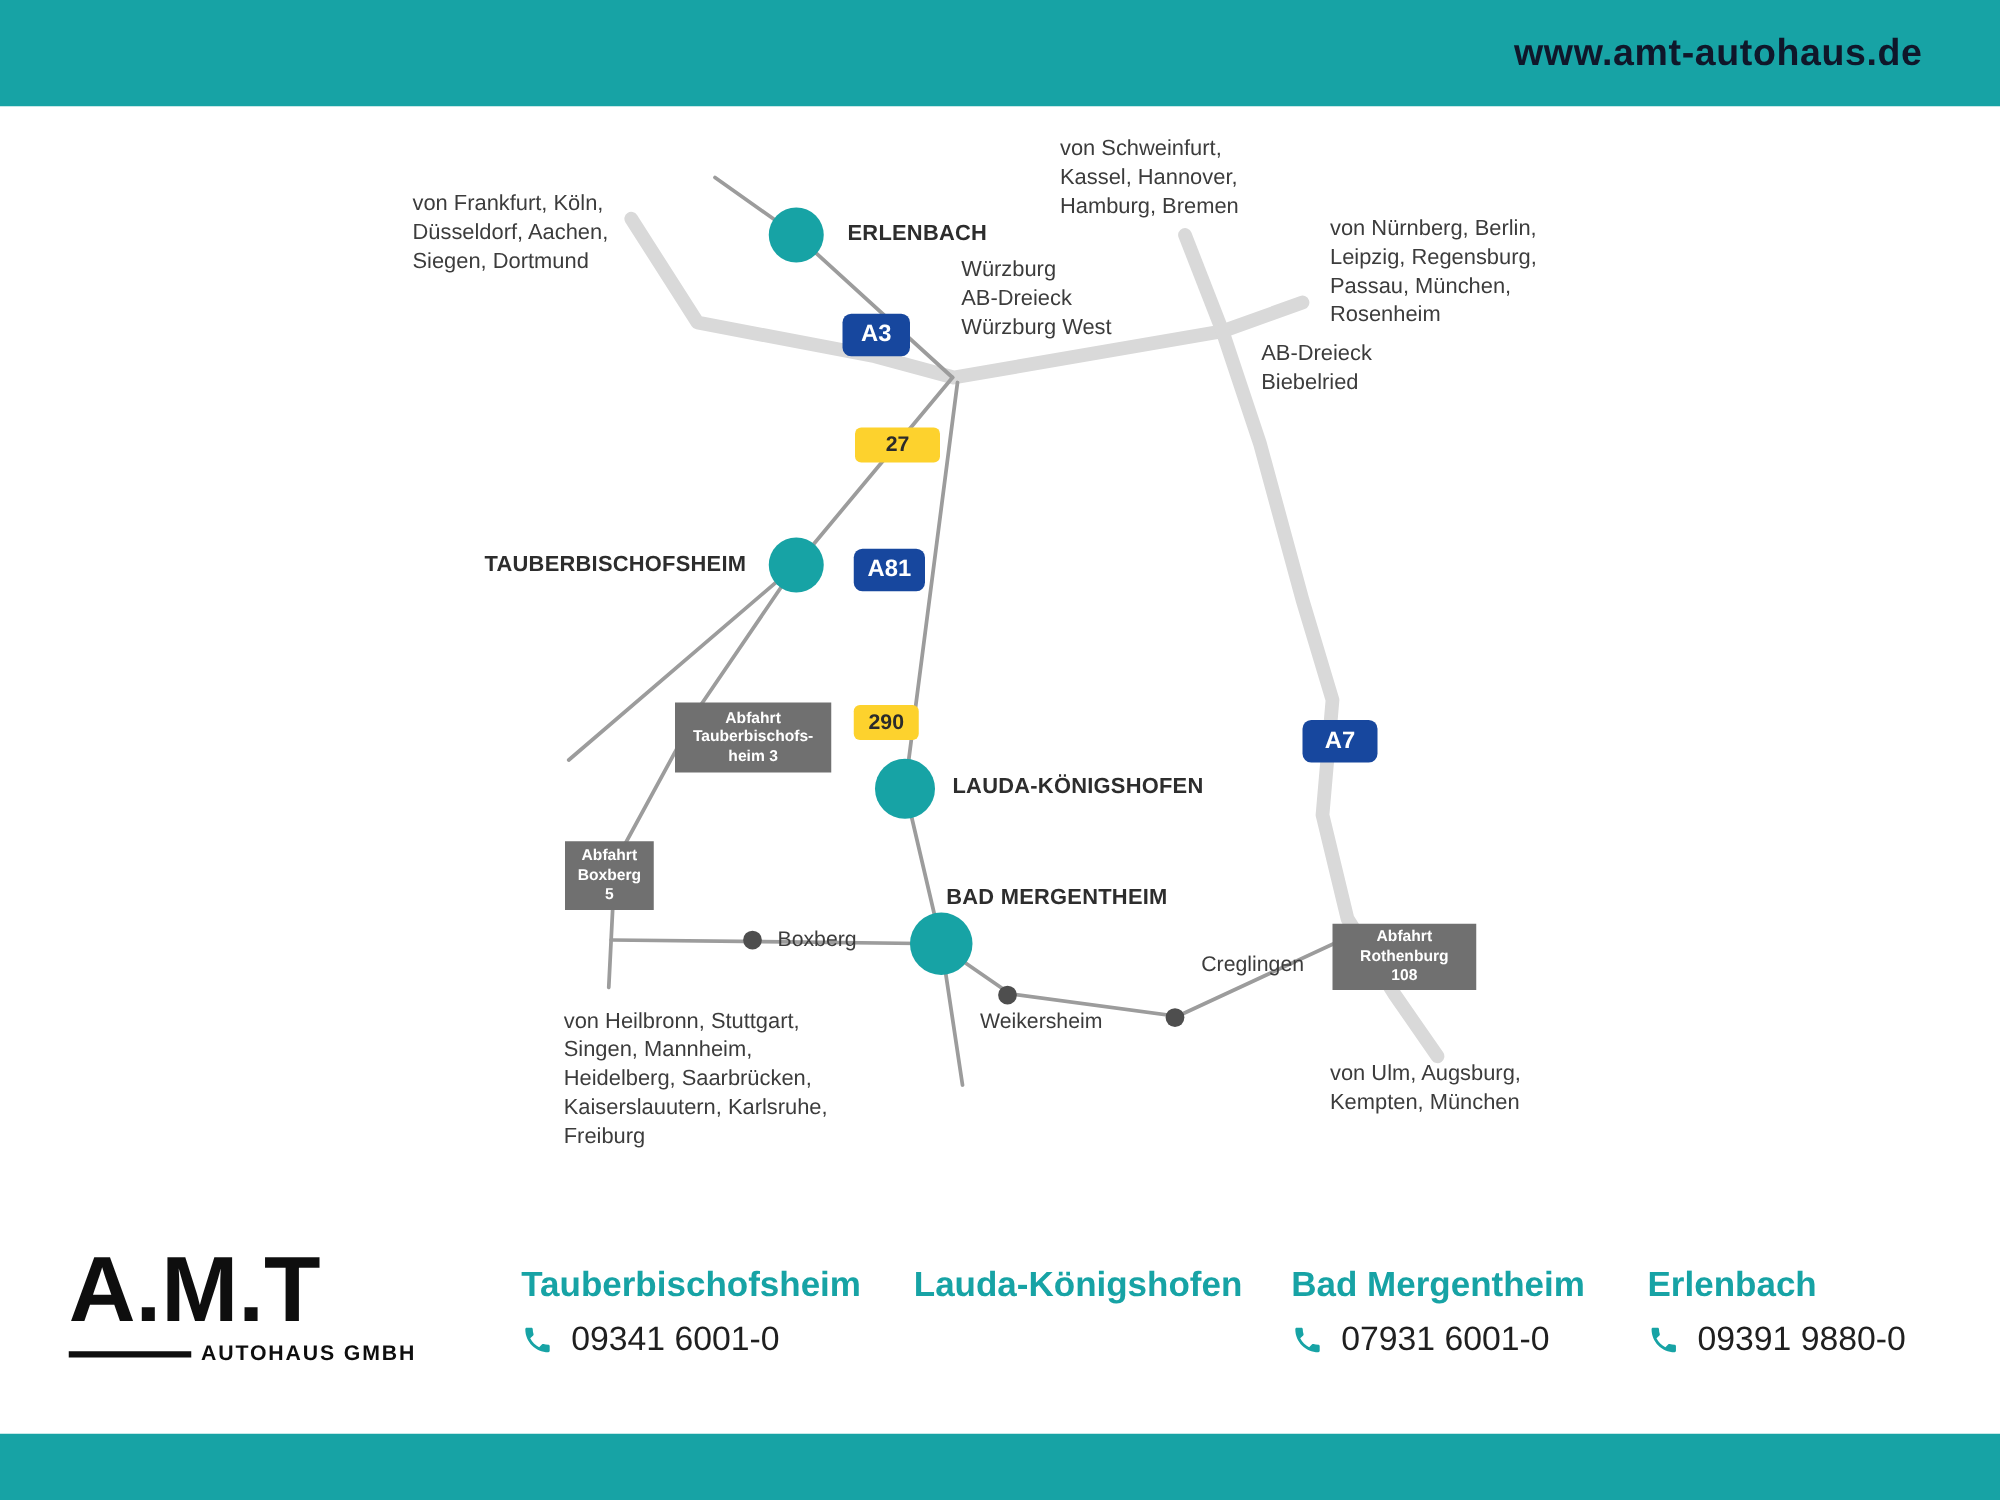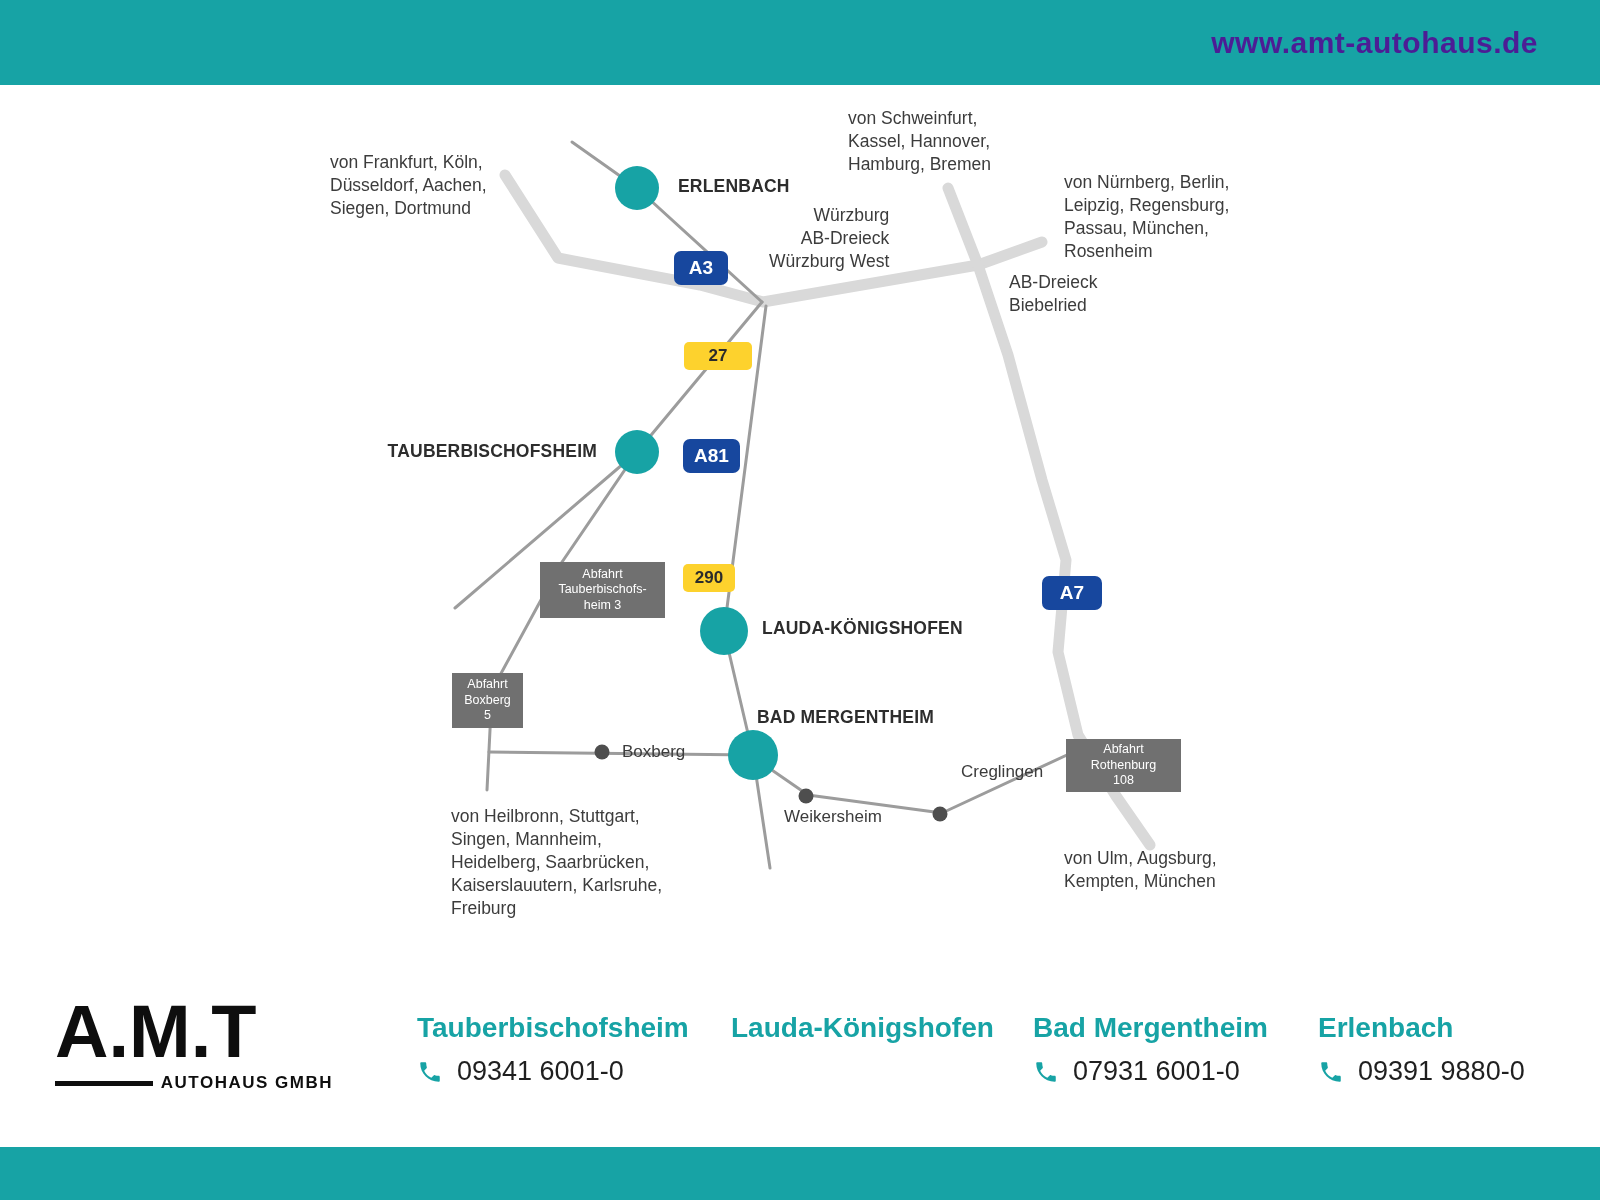--- a/index.html
+++ b/index.html
@@ -3,38 +3,38 @@
 <meta charset="utf-8">
 <style>
   * { box-sizing: border-box; margin: 0; padding: 0; }
   html,body { background: #ffffff; }
   body { font-family: "Liberation Sans", sans-serif; }
   #page { position: relative; width: 1600px; height: 1200px; background: #ffffff; overflow: hidden; }
 
   .topbar    { position:absolute; left:0; top:0;      width:1600px; height:85px; background:#17a3a5; }
   .bottombar { position:absolute; left:0; top:1147px; width:1600px; height:53px; background:#17a3a5; }
   .site-url  { position:absolute; right:62px; top:0; height:85px; line-height:85px;
-               color:#4c1d95; font-weight:bold; font-size:30px; letter-spacing:.5px;margin-left:42px; }
+               color:#0f172a; font-weight:bold; font-size:30px; letter-spacing:.5px;margin-left:42px; }
 
   .roads { position:absolute; left:0; top:0; }
   .thick { fill:none; stroke:#d9d9d9; stroke-width:11; stroke-linecap:round; stroke-linejoin:round; }
   .thin  { fill:none; stroke:#9c9c9c; stroke-width:3;  stroke-linecap:round; stroke-linejoin:round; }
   .dot   { fill:#4e4e4e; }
 
   .abs { position:absolute; }
   .dir        { font-size:17.5px; line-height:23px; color:#3c3c3c; white-space:pre-line; }
   .city-label { font-size:17.5px; font-weight:bold; color:#2d2d2d; letter-spacing:.2px; }
   .town-label { font-size:17px; color:#3c3c3c; }
   .circle     { border-radius:50%; background:#17a3a5; }
 
   .badge-blue   { background:#17479e; color:#fff; font-weight:bold; font-size:19px; border-radius:7px;
                   display:flex; align-items:center; justify-content:center; }
   .badge-yellow { background:#fdd22d; color:#2b2b2b; font-weight:bold; font-size:17px; border-radius:5px;
                   display:flex; align-items:center; justify-content:center; }
-  .exit-box     { background:#707070; color:#fff; font-weight:normal; font-size:12.5px; line-height:15.5px;
+  .exit-box     { background:#707070; color:#fff; font-weight:bold; font-size:12.5px; line-height:15.5px;
                   text-align:center; white-space:pre-line; display:flex; align-items:center; justify-content:center;
                   padding:2px; }
 
   .logo-name { font-size:74px; font-weight:bold; color:#0e0e0e; line-height:72px; }
   .logo-sub  { display:flex; align-items:center; gap:8px; width:278px; margin-top:5px; }
   .logo-sub .bar { flex:1; height:5px; background:#0e0e0e; }
   .logo-sub .txt { font-size:17px; font-weight:bold; letter-spacing:1.5px; color:#0e0e0e; }
 
   .loc-name  { font-size:28px; font-weight:bold; color:#17a3a5; }
   .loc-phone { display:flex; align-items:center; gap:14px; margin-top:12px; }
@@ -68,21 +68,21 @@
   <div class="abs dir" style="left:848px; top:107px;">von Schweinfurt,
 Kassel, Hannover,
 Hamburg, Bremen</div>
   <div class="abs dir" style="left:330px; top:151px;">von Frankfurt, Köln,
 Düsseldorf, Aachen,
 Siegen, Dortmund</div>
   <div class="abs dir" style="left:1064px; top:171px;">von Nürnberg, Berlin,
 Leipzig, Regensburg,
 Passau, München,
 Rosenheim</div>
-  <div class="abs dir" style="left:769px; top:204px;text-align:right;">Würzburg
+  <div class="abs dir" style="left:769px; top:204px;">Würzburg
 AB-Dreieck
 Würzburg West</div>
   <div class="abs dir" style="left:1009px; top:271px;">AB-Dreieck
 Biebelried</div>
   <div class="abs dir" style="left:451px; top:805px;">von Heilbronn, Stuttgart,
 Singen, Mannheim,
 Heidelberg, Saarbrücken,
 Kaiserslauutern, Karlsruhe,
 Freiburg</div>
   <div class="abs dir" style="left:1064px; top:847px;">von Ulm, Augsburg,

